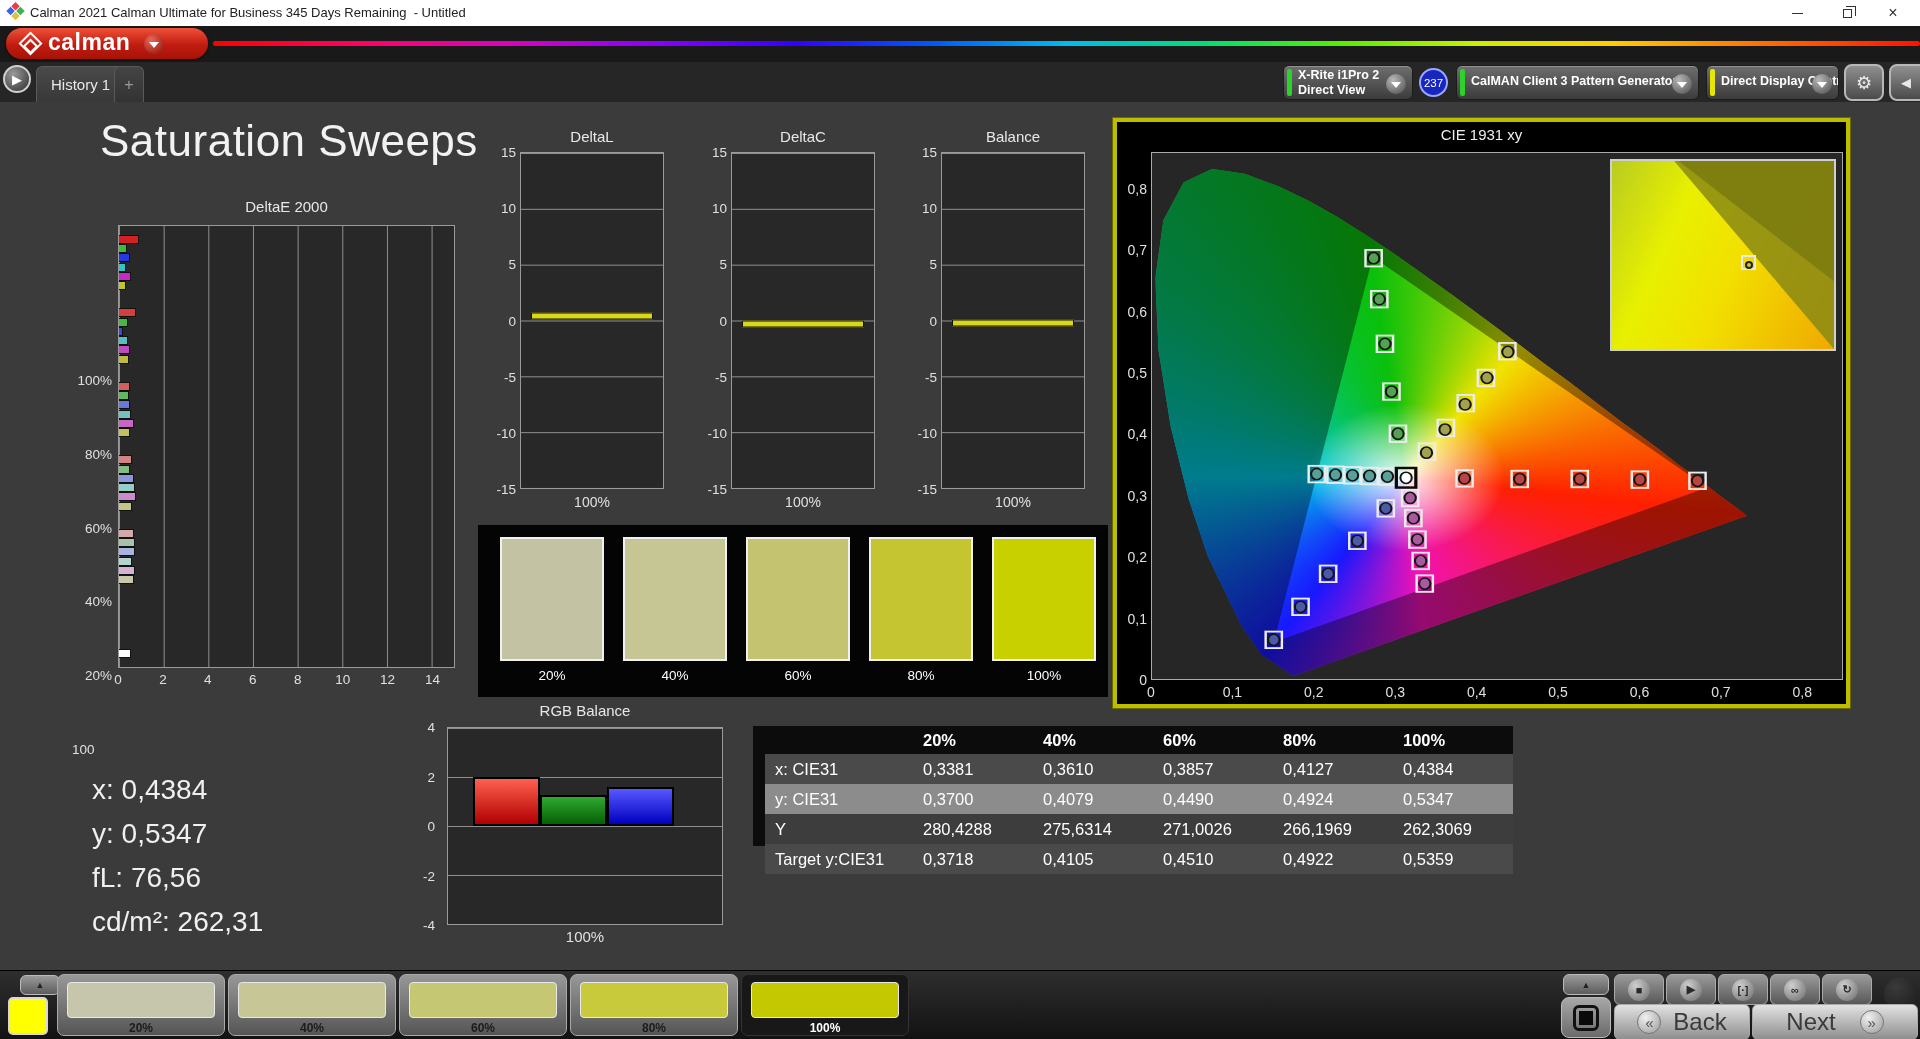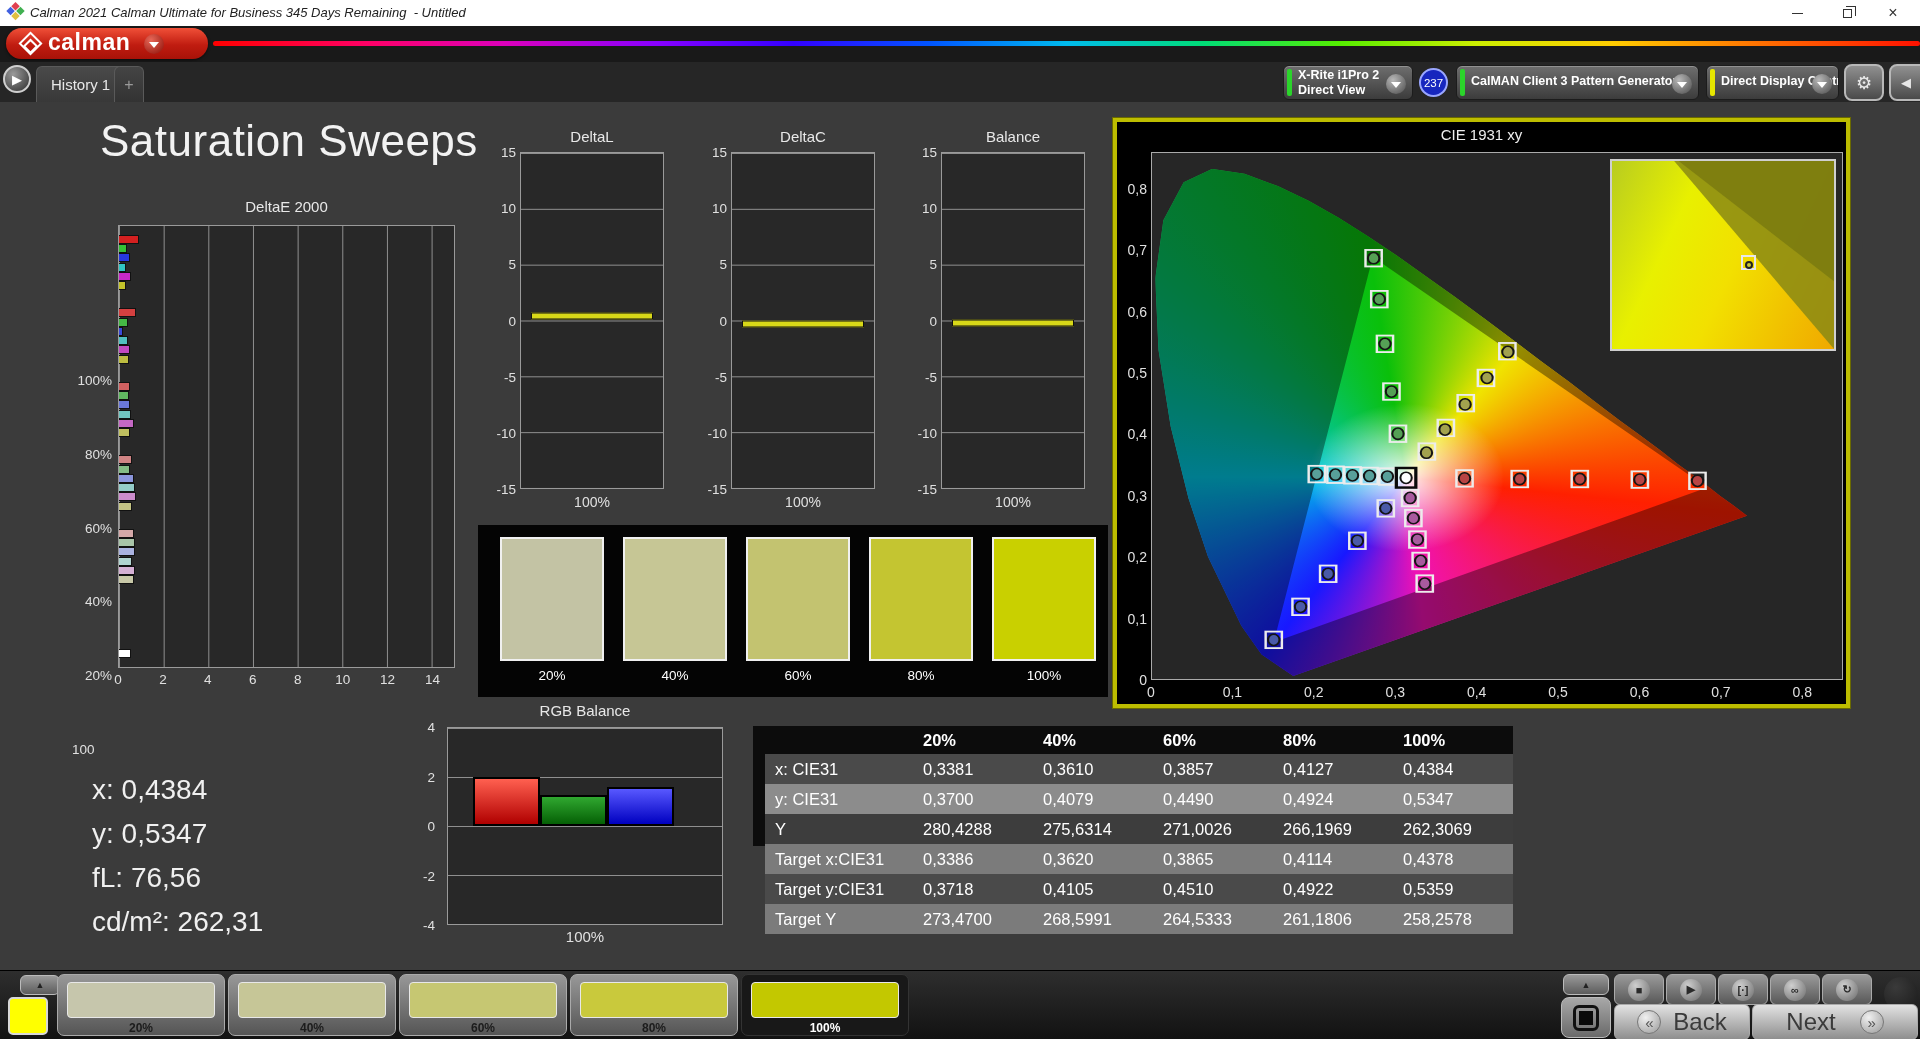--- a/index.html
+++ b/index.html
@@ -4,21 +4,21 @@
 <style>
   * { margin:0; padding:0; box-sizing:border-box; }
   html,body { width:1920px; height:1039px; overflow:hidden; background:#3b3b3b;
               font-family:"Liberation Sans", sans-serif; }
 
   
   #titlebar { position:absolute; left:0; top:0; width:1920px; height:26px; background:#ffffff; }
   #app-icon { position:absolute; left:8px; top:5px; width:15px; height:15px; transform:rotate(45deg);
               display:grid; grid-template-columns:6px 6px; grid-template-rows:6px 6px; gap:1px; }
   #app-icon span { display:block; }
-  #win-title { position:absolute; left:30px; top:5px; font-size:13px; color:#222; white-space:pre;font-style:italic; }
+  #win-title { position:absolute; left:30px; top:5px; font-size:13px; color:#222; white-space:pre; }
   .winbtn { position:absolute; top:0; width:46px; height:26px; display:flex; align-items:center; justify-content:center; color:#333; font-size:14px; }
   #btn-min  { right:100px; }  #btn-restore { right:50px; } #btn-close { right:4px; font-size:16px; }
   #btn-min i { display:block; width:11px; height:1px; background:#333; }
   #btn-restore i { display:block; width:9px; height:9px; border:1px solid #333; position:relative; background:#fff; }
   #btn-restore i::before { content:""; position:absolute; left:2px; top:-4px; width:9px; height:9px; border:1px solid #333; border-bottom:none; border-left:none; }
 
   
   #brandbar { position:absolute; left:0; top:26px; width:1920px; height:36px; background:#191919; }
   #calman-pill { position:absolute; left:6px; top:2px; width:202px; height:31px; border-radius:16px;
       background:linear-gradient(#f05038,#c01c10 55%,#a81208); display:flex; align-items:center;
@@ -522,44 +522,28 @@
           <td>0,5347</td>
         </tr>
         <tr class="shade-darker">
           <td>Y</td>
           <td>280,4288</td>
           <td>275,6314</td>
           <td>271,0026</td>
           <td>266,1969</td>
           <td>262,3069</td>
         </tr>
-        <tr class="shade-light">
-          <td>Target x:CIE31</td>
-          <td>0,3386</td>
-          <td>0,3620</td>
-          <td>0,3865</td>
-          <td>0,4114</td>
-          <td>0,4378</td>
-        </tr>
         <tr class="shade-dark">
           <td>Target y:CIE31</td>
           <td>0,3718</td>
           <td>0,4105</td>
           <td>0,4510</td>
           <td>0,4922</td>
           <td>0,5359</td>
         </tr>
-        <tr class="shade-light">
-          <td>Target Y</td>
-          <td>273,4700</td>
-          <td>268,5991</td>
-          <td>264,5333</td>
-          <td>261,1806</td>
-          <td>258,2578</td>
-        </tr>
       </tbody>
   </table>
 </div>
 
 <div id="bottombar">
   <div id="bb-up">
       <span>▲</span>
     </div>
   <div id="bb-square"></div>
   <div id="bb-swatches"></div>

